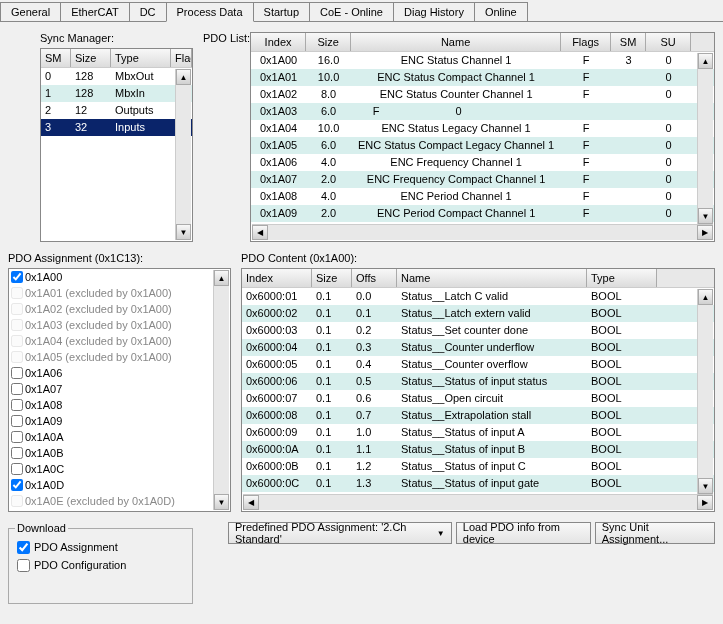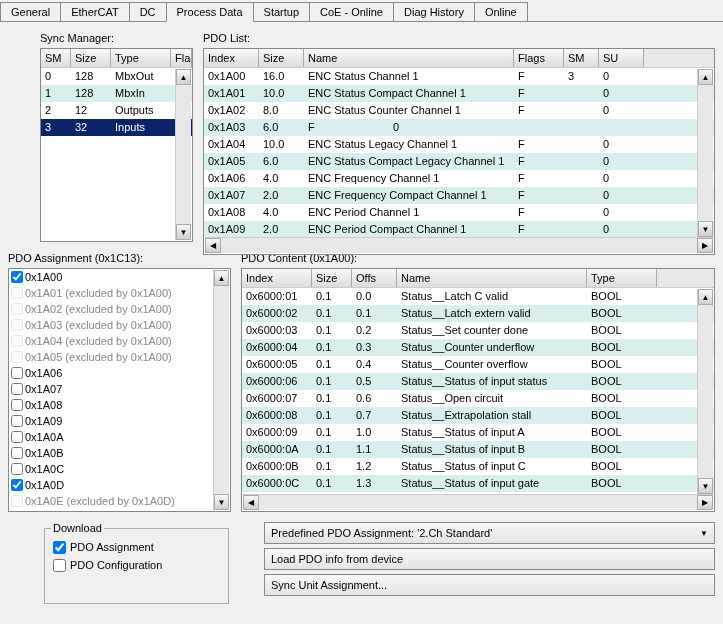--- a/index.html
+++ b/index.html
@@ -20,39 +20,39 @@
   .cell { padding: 0 4px; overflow: hidden; white-space: nowrap; }
   .vscroll { position:absolute; right:1px; top:20px; bottom:1px; width:16px; background:#e8e8e8; border-left:1px solid #ccc; }
   .vscroll .arr { height:16px; background:linear-gradient(#f8f8f8,#d0d0d0); border:1px solid #aaa; display:flex; align-items:center; justify-content:center; font-size:8px; }
   .vscroll .arr.top{} .vscroll .arr.bot{position:absolute; bottom:0; left:0; right:0;}
   .hscroll { position:absolute; left:1px; right:1px; bottom:1px; height:16px; background:#e8e8e8; border-top:1px solid #ccc; display:flex; justify-content:space-between; }
   .hscroll .arr{ width:16px; background:linear-gradient(#f8f8f8,#d0d0d0); border:1px solid #aaa; display:flex; align-items:center; justify-content:center; font-size:8px; }
 
   
   .top-row { display:flex; gap:10px; height:210px; }
   .mid-row { display:flex; gap:10px; height:260px; margin-top:10px; }
-  .bot-row { display:flex; gap:10px; margin-top:10px; height:82px;margin-left:36px; }
+  .bot-row { display:flex; gap:10px; margin-top:10px; height:82px; }
 
   .sync-mgr { width:185px; display:flex; flex-direction:column;padding-left:32px; }
-  .pdo-list { flex:1; display:flex; flex-direction:column; }
+  .pdo-list { flex:1; display:flex; flex-direction:row;text-align:center; }
   .pdo-assign { width:223px; display:flex; flex-direction:column; }
   .pdo-content { flex:1; display:flex; flex-direction:column; }
 
   .checklist { border:1px solid #888; background:#fff; flex:1; overflow:hidden; position:relative; }
   .checklist .item { height:16px; line-height:16px; display:flex; align-items:center; padding-left:2px; }
   .checklist .item input { width:12px; height:12px; margin:0 2px 0 0; }
   .checklist .item.excluded { color:#888; }
   .checklist .item.excluded input { opacity:0.5; }
 
   fieldset.download { border:1px solid #aaa; width:185px; padding:4px 6px 6px 6px; margin:0; }
   fieldset.download legend { padding:0 2px; }
   fieldset.download label { display:flex; align-items:center; height:18px; }
   fieldset.download input { margin:0 4px 0 2px; }
 
-  .right-buttons { flex:1; display:flex; flex-direction:column; gap:4px;padding-left:25px; }
+  .right-buttons { flex:1; display:flex; flex-direction:row; gap:4px;padding-left:25px; }
   .bigbtn { border:1px solid #888; background:linear-gradient(#f8f8f8,#e4e4e4); height:22px; padding:3px 6px; text-align:left; cursor:pointer; display:flex; align-items:center; justify-content:space-between; }
   .bigbtn .dd { font-size:8px; }
 
   .smg-grid .c0{width:30px} .smg-grid .c1{width:40px} .smg-grid .c2{width:60px} .smg-grid .c3{flex:1}
   .lst-grid .c0{width:55px} .lst-grid .c1{width:45px} .lst-grid .c2{width:210px} .lst-grid .c3{width:50px} .lst-grid .c4{width:35px} .lst-grid .c5{width:45px}
   .cnt-grid .c0{width:70px} .cnt-grid .c1{width:40px} .cnt-grid .c2{width:45px} .cnt-grid .c3{width:190px} .cnt-grid .c4{width:70px}
 </style>
 </head>
 <body>
 <div class="window">

